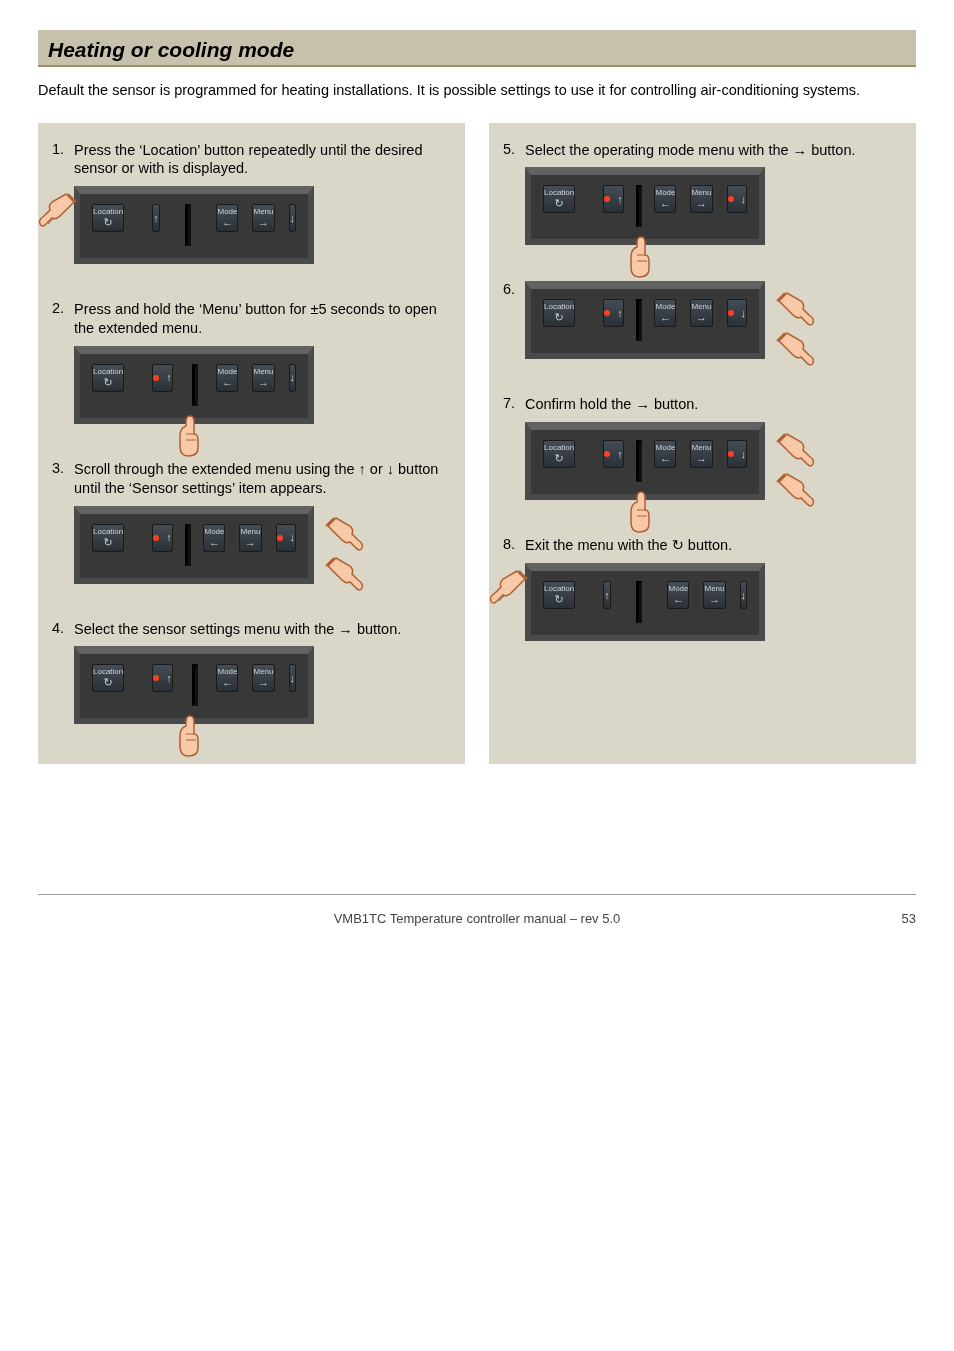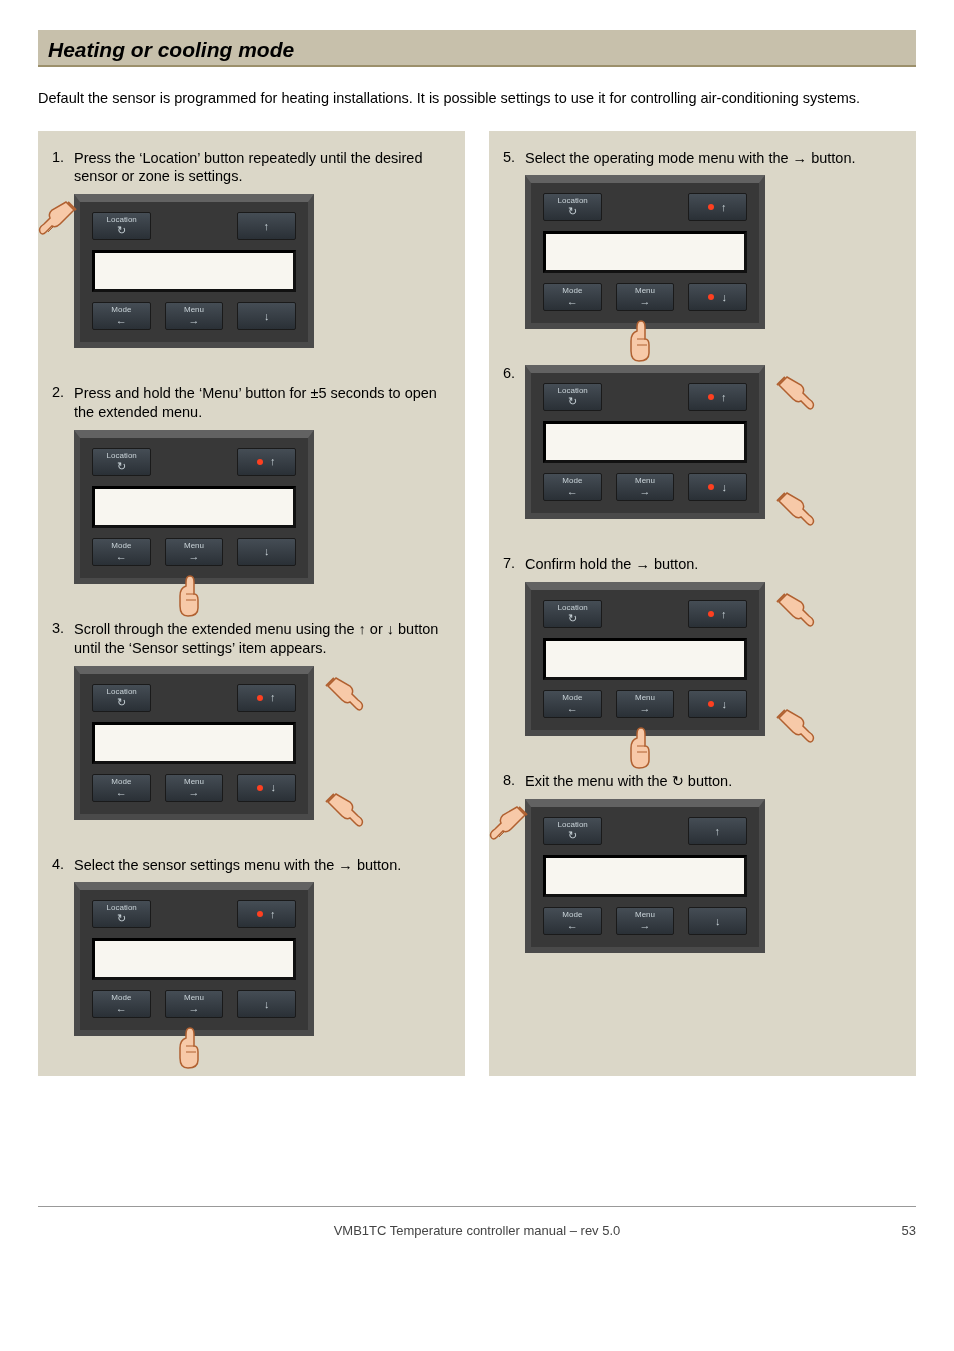--- a/index.html
+++ b/index.html
@@ -13,21 +13,21 @@
     padding: 30px 38px 20px 38px;
   }
   .section-header {
     background: #c7c0ab;
     border-bottom: 2px solid #9c906b;
     padding: 8px 0 3px 10px;
     font-style: italic;
     font-weight: bold;
     font-size: 21px;
     color: #000;
-    margin-bottom: 22px;
+    margin-bottom: 14px;
   }
   .intro {
     margin-bottom: 22px;
     line-height: 1.35;
   }
   .columns {
     display: flex;
     gap: 24px;
   }
   .col {
@@ -62,22 +62,23 @@
   .dev {
     position: relative;
     background: #383838;
     border-top: 8px solid #626262;
     border-left: 6px solid #4a4a4a;
     border-right: 6px solid #4a4a4a;
     border-bottom: 6px solid #4a4a4a;
     padding: 10px 12px 12px 12px;
     width: 240px;
     display: flex;
-    flex-direction: column;
+    flex-direction: row;
     gap: 10px;
+    justify-content: space-between;
   }
   .dev-row {
     display: flex;
     gap: 14px;
     justify-content: space-between;
   }
   .btn {
     flex: 1;
     height: 28px;
     background: linear-gradient(#454d55, #2a3036);
@@ -163,21 +164,21 @@
 
 <p class="intro">Default the sensor is programmed for heating installations. It is possible settings to use it for controlling air-conditioning systems.</p>
 
 <div class="columns">
 
   <div class="col">
 
     <div class="step">
       <div class="step-num">1.</div>
       <div class="step-body">
-        <p class="step-text">Press the ‘Location’ button repeatedly until the desired sensor or zone is settings.</p>
+        <p class="step-text">Press the ‘Location’ button repeatedly until the desired sensor or with is displayed.</p>
         <div class="device-wrap">
           <div class="hand" style="left:-38px;top:2px;">
             <svg>
                 <use href="#hand-upright"></use>
               </svg>
           </div>
           <div class="dev">
             <div class="dev-row">
               <div class="btn">
                 <span>Location</span>

